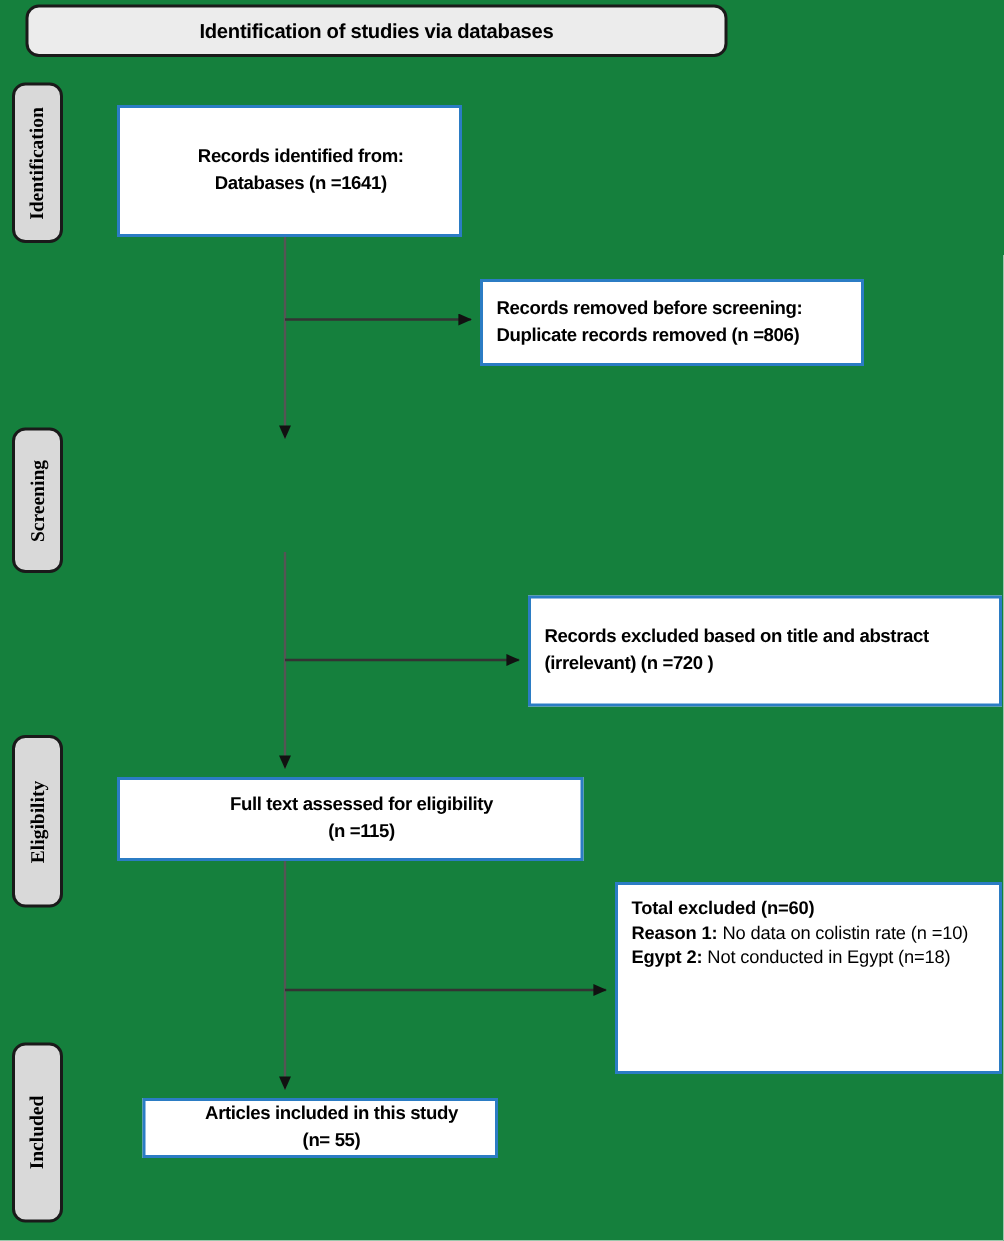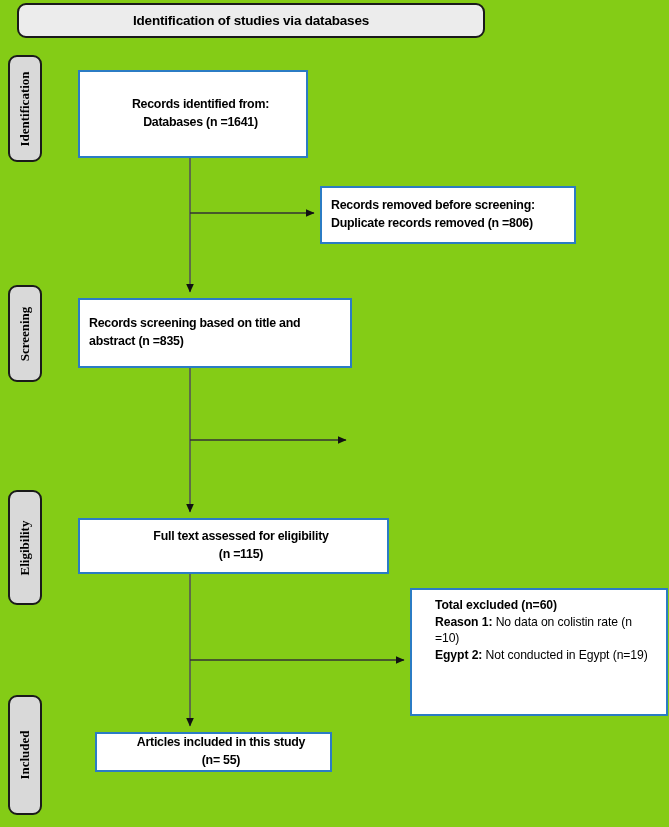--- a/index.html
+++ b/index.html
@@ -8,21 +8,21 @@
     background: #ffffff;
   }
   body {
     font-family: "Liberation Sans", sans-serif;
     -webkit-font-smoothing: antialiased;
   }
   #canvas {
     position: relative;
     width: 669px;
     height: 827px;
-    background: #84cc16;
+    background: #15803d;
     overflow: hidden;
   }
 
   
   .header-band {
     position: absolute;
     left: 17px;
     top: 3px;
     width: 468px;
     height: 35px;
@@ -87,21 +87,21 @@
   }
   .flow-box.centered .box-text { text-align: center; padding-left: 24px; }
   .flow-box.left .box-text { text-align: left; }
 
   
   .reasons-box {
     position: absolute;
     background: #ffffff;
     border: 2px solid #2b7cc4;
     box-sizing: border-box;
-    padding: 7px 8px 5px 23px;
+    padding: 7px 8px 5px 9px;
     display: block;
   }
   .reasons-box .reason-line {
     font-family: "Liberation Sans", sans-serif;
     font-size: 12.2px;
     line-height: 1.36;
     color: #000000;
     letter-spacing: -0.1px;
     margin: 0;
   }
@@ -168,35 +168,35 @@
   <div class="flow-box centered" style="left:78px; top:70px; width:230px; height:88px;">
     <span class="box-text">Records identified from:
 Databases (n =1641)</span>
   </div>
 
   <div class="flow-box left" style="left:320px; top:186px; width:256px; height:58px;">
     <span class="box-text">Records removed before screening:
 Duplicate records removed (n =806)</span>
   </div>
 
-  <div class="flow-box left" style="left:78px; top:298px; width:274px; height:70px;">
-    <span class="box-text">Records screening based on title and
-abstract (n =835)</span>
-  </div>
-
+
+  <div class="flow-box left" style="left:352px; top:397px; width:316px; height:74px;">
+    <span class="box-text">Records excluded based on title and abstract
+(irrelevant)            (n =720 )</span>
+  </div>
 
   <div class="flow-box centered" style="left:78px; top:518px; width:311px; height:56px;">
     <span class="box-text">Full text assessed for eligibility
 (n =115)</span>
   </div>
 
   <div class="reasons-box" style="left:410px; top:588px; width:258px; height:128px;">
     <p class="reason-line bold-all">Total excluded (n=60)</p>
     <p class="reason-line"><span class="lead">Reason 1:</span><span> No data on colistin rate (n =10)</span></p>
-    <p class="reason-line"><span class="lead">Egypt 2:</span><span> Not conducted in Egypt (n=19)</span></p>
+    <p class="reason-line"><span class="lead">Egypt 2:</span><span> Not conducted in Egypt (n=18)</span></p>
   </div>
 
   <div class="flow-box centered" style="left:95px; top:732px; width:237px; height:40px;">
     <span class="box-text">Articles included in this study
 (n= 55)</span>
   </div>
 
 </div>
 
 </body></html>

